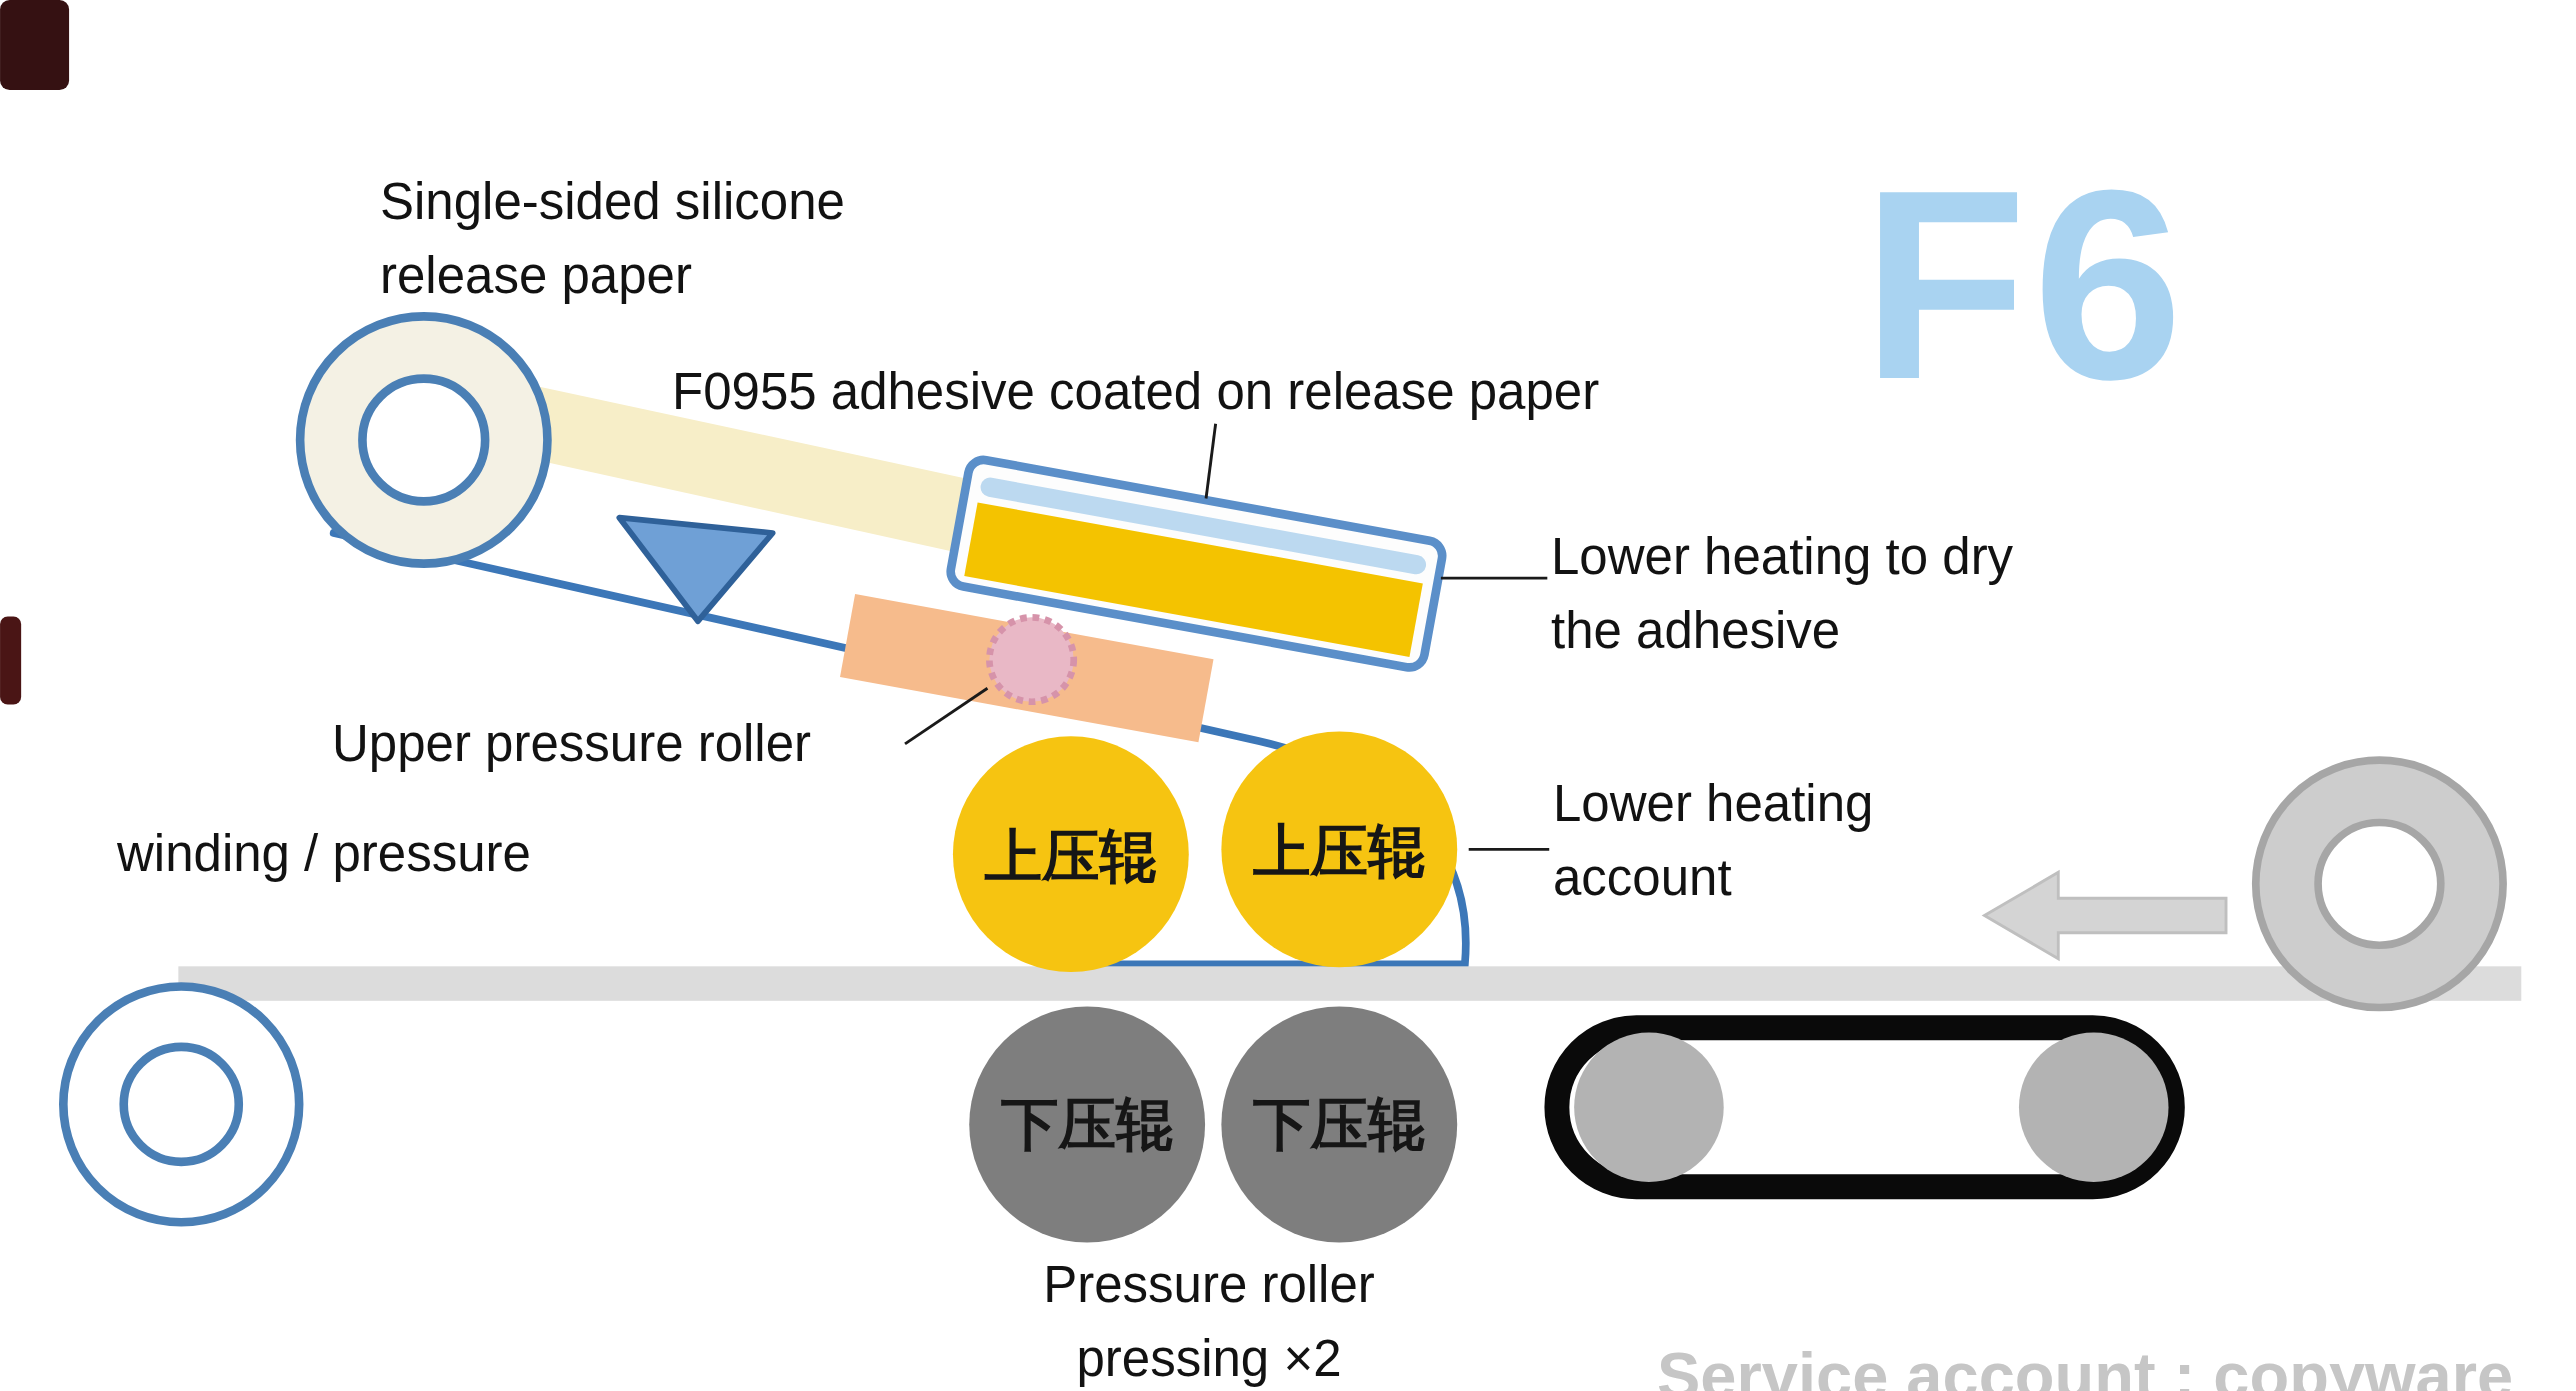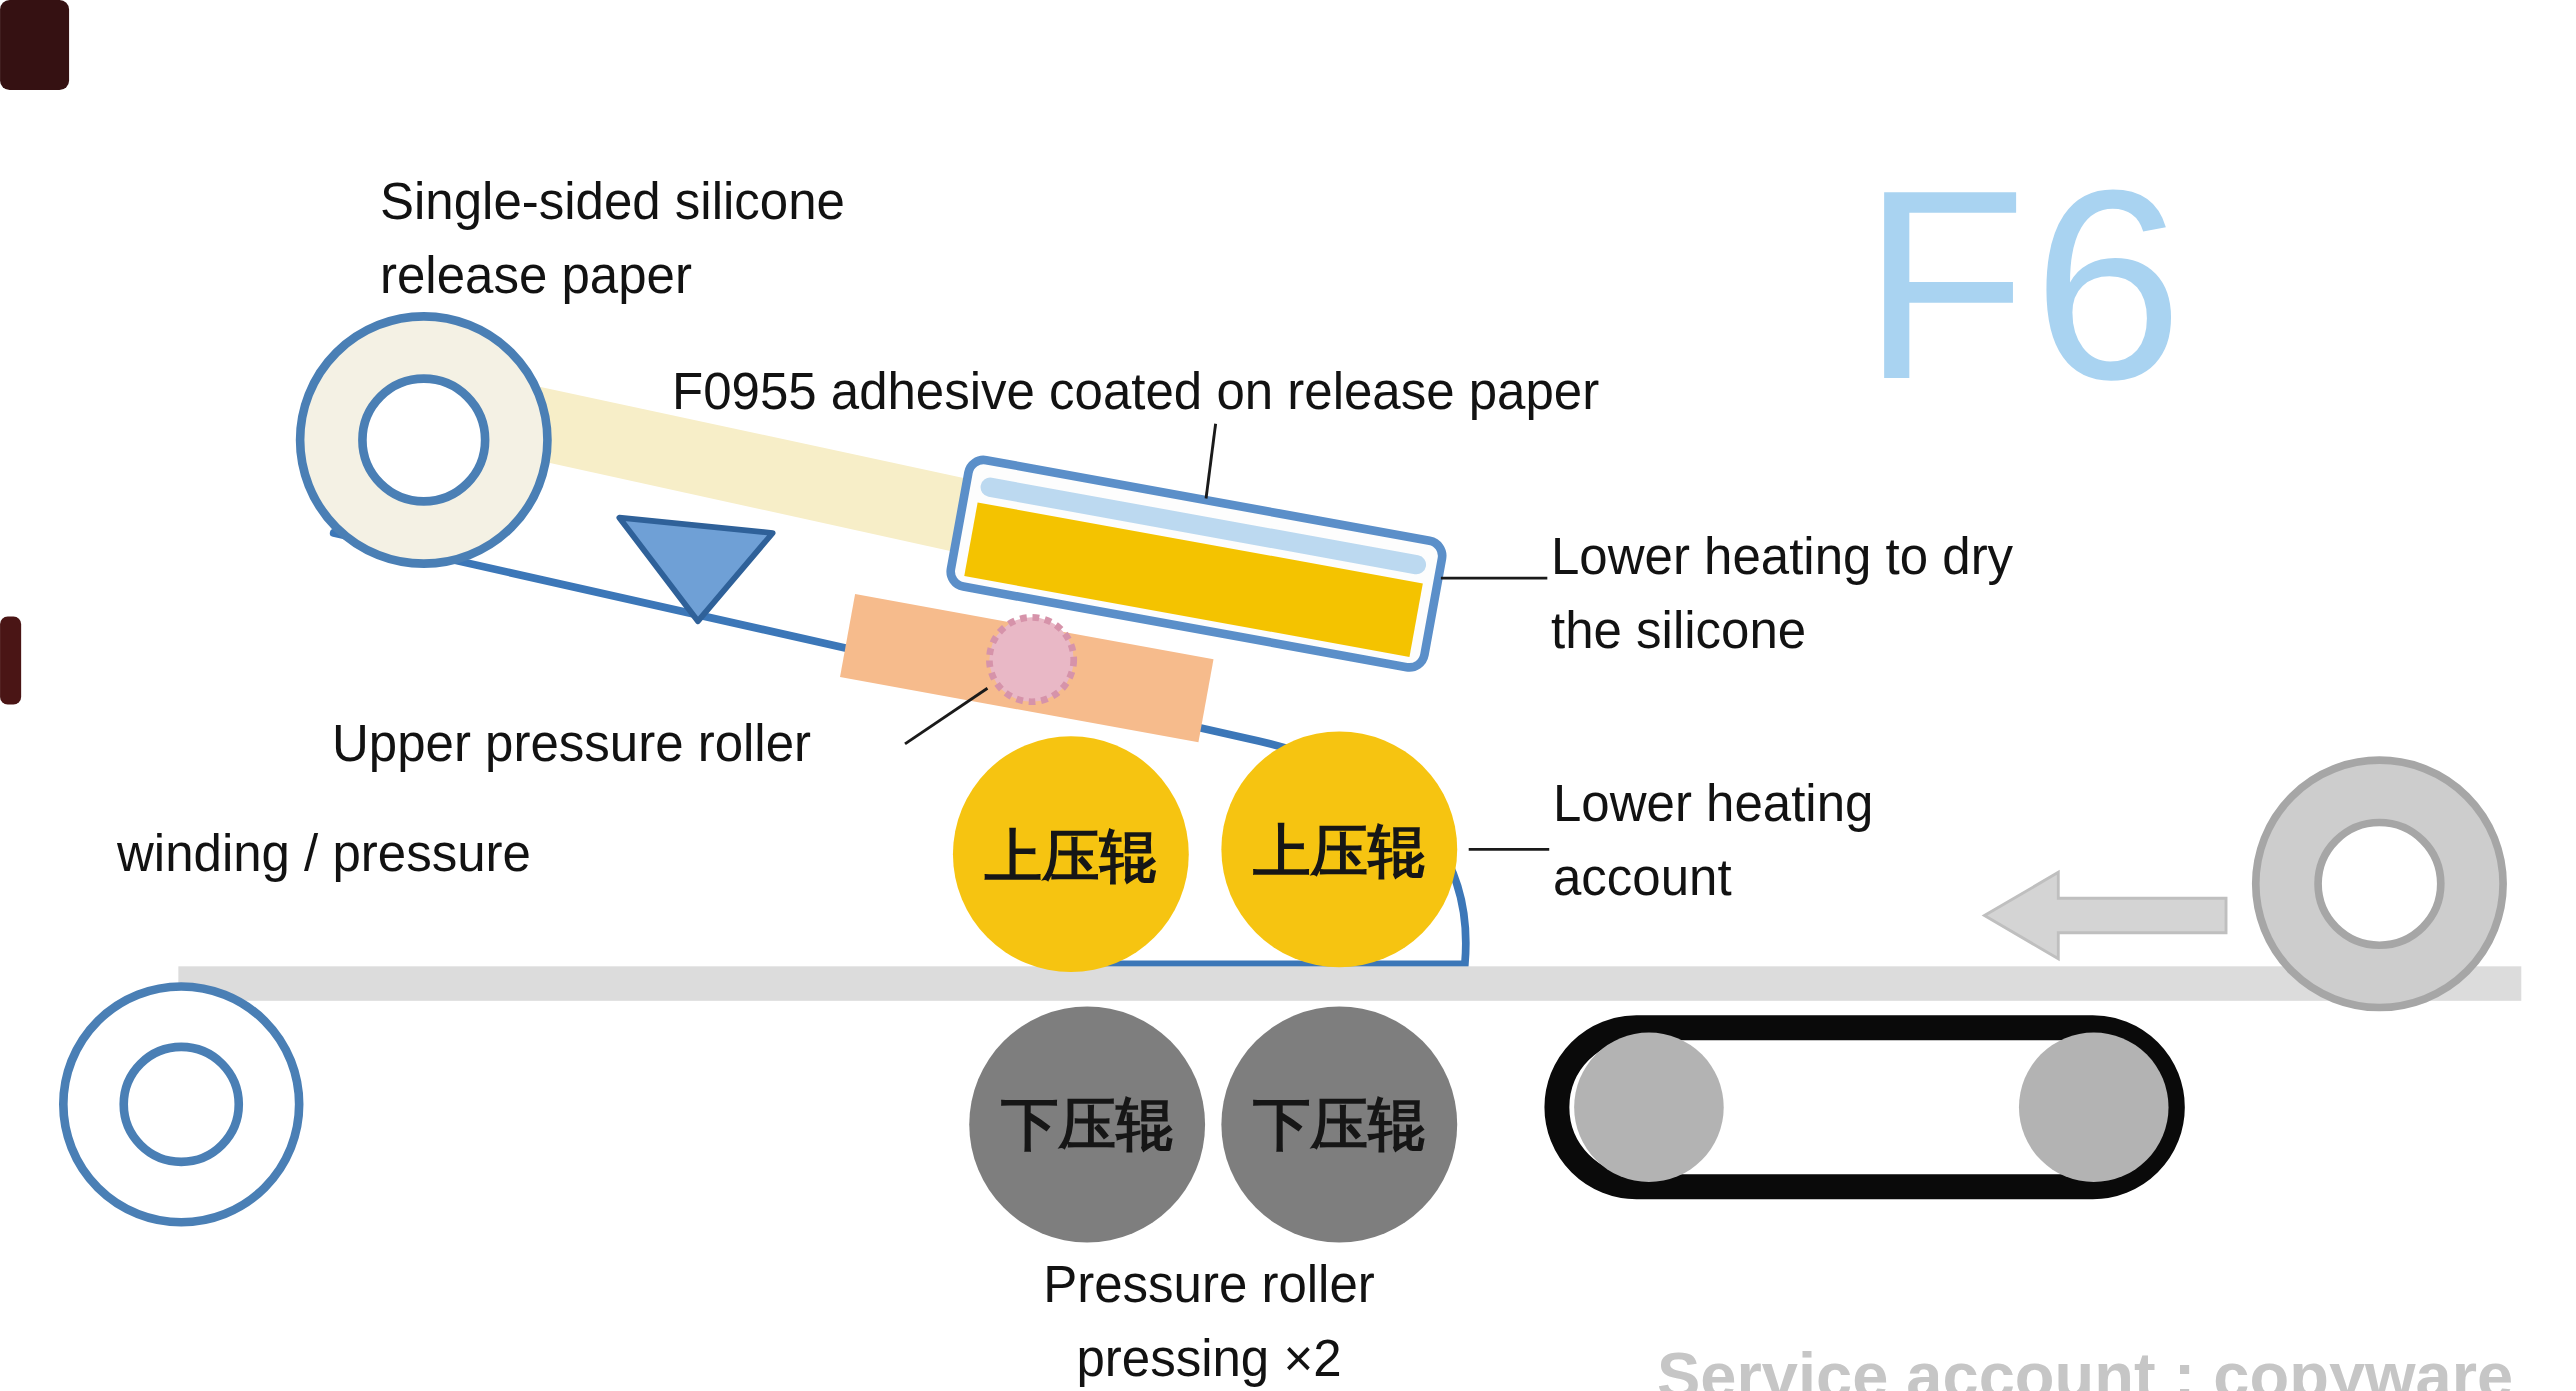--- a/index.html
+++ b/index.html
@@ -6,21 +6,21 @@
   #canvas{
     position:relative;width:2576px;height:1391px;background:#ffffff;
     overflow:hidden;font-family:"Liberation Sans",sans-serif;color:#121212;
   }
   #diagram-svg{position:absolute;left:0;top:0;}
   .lbl{
     position:absolute;font-size:51px;font-weight:400;line-height:1.45;
     white-space:nowrap;color:#121212;
   }
   .logo{
-    position:absolute;left:1862px;top:150px;font-size:270px;font-weight:400;
+    position:absolute;left:1862px;top:150px;font-size:270px;font-weight:700;
     line-height:1;color:#a9d3f1;letter-spacing:5.8px;
   }
   .centered{text-align:center;}
   .watermark{
     position:absolute;left:1657px;top:1338px;font-size:65px;font-weight:700;
     color:#c6c6c6;white-space:nowrap;
   }
   text.cn{
     font-size:60px;font-weight:600;fill:#161616;
     font-family:"Liberation Sans",sans-serif;
@@ -91,21 +91,21 @@
     <div>Single-sided silicone</div>
     <div>release paper</div>
   </div>
 
   <div class="lbl" style="left:672px;top:355px">F0955 adhesive coated on release paper</div>
 
   <div class="logo">F6</div>
 
   <div class="lbl" style="left:1551px;top:520px">
     <div>Lower heating to dry</div>
-    <div>the silicone</div>
+    <div>the adhesive</div>
   </div>
 
   <div class="lbl" style="left:332px;top:707px">Upper pressure roller</div>
 
 
   <div class="lbl" style="left:1553px;top:767px">
     <div>Lower heating</div>
     <div>account</div>
   </div>
 

